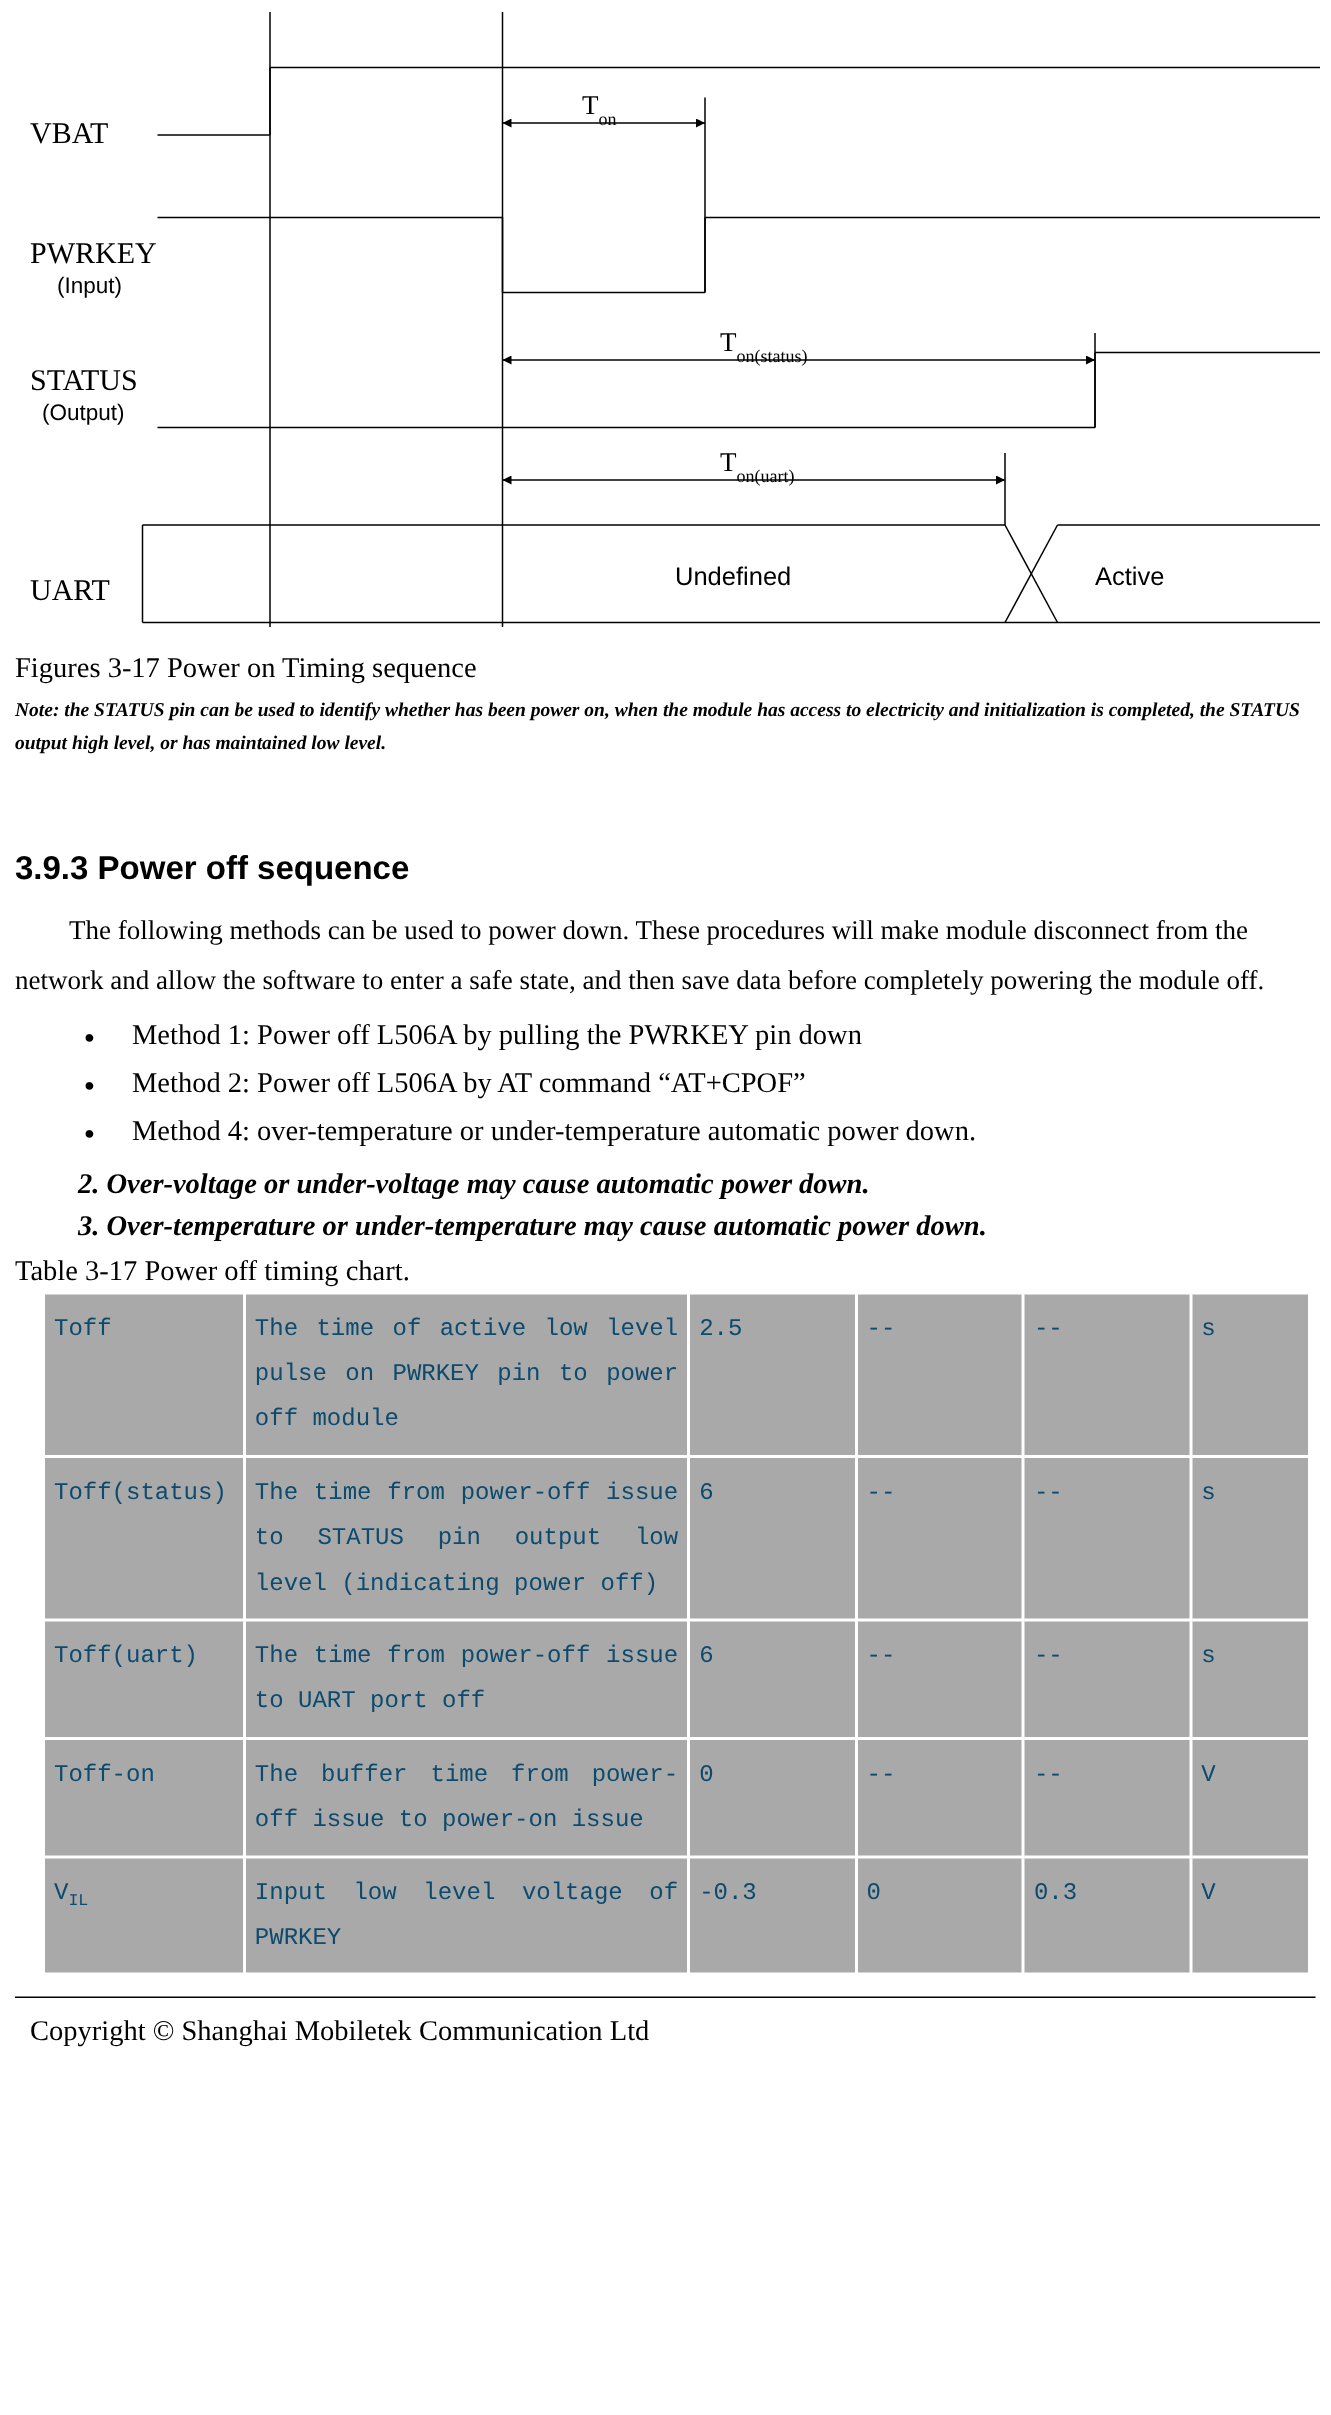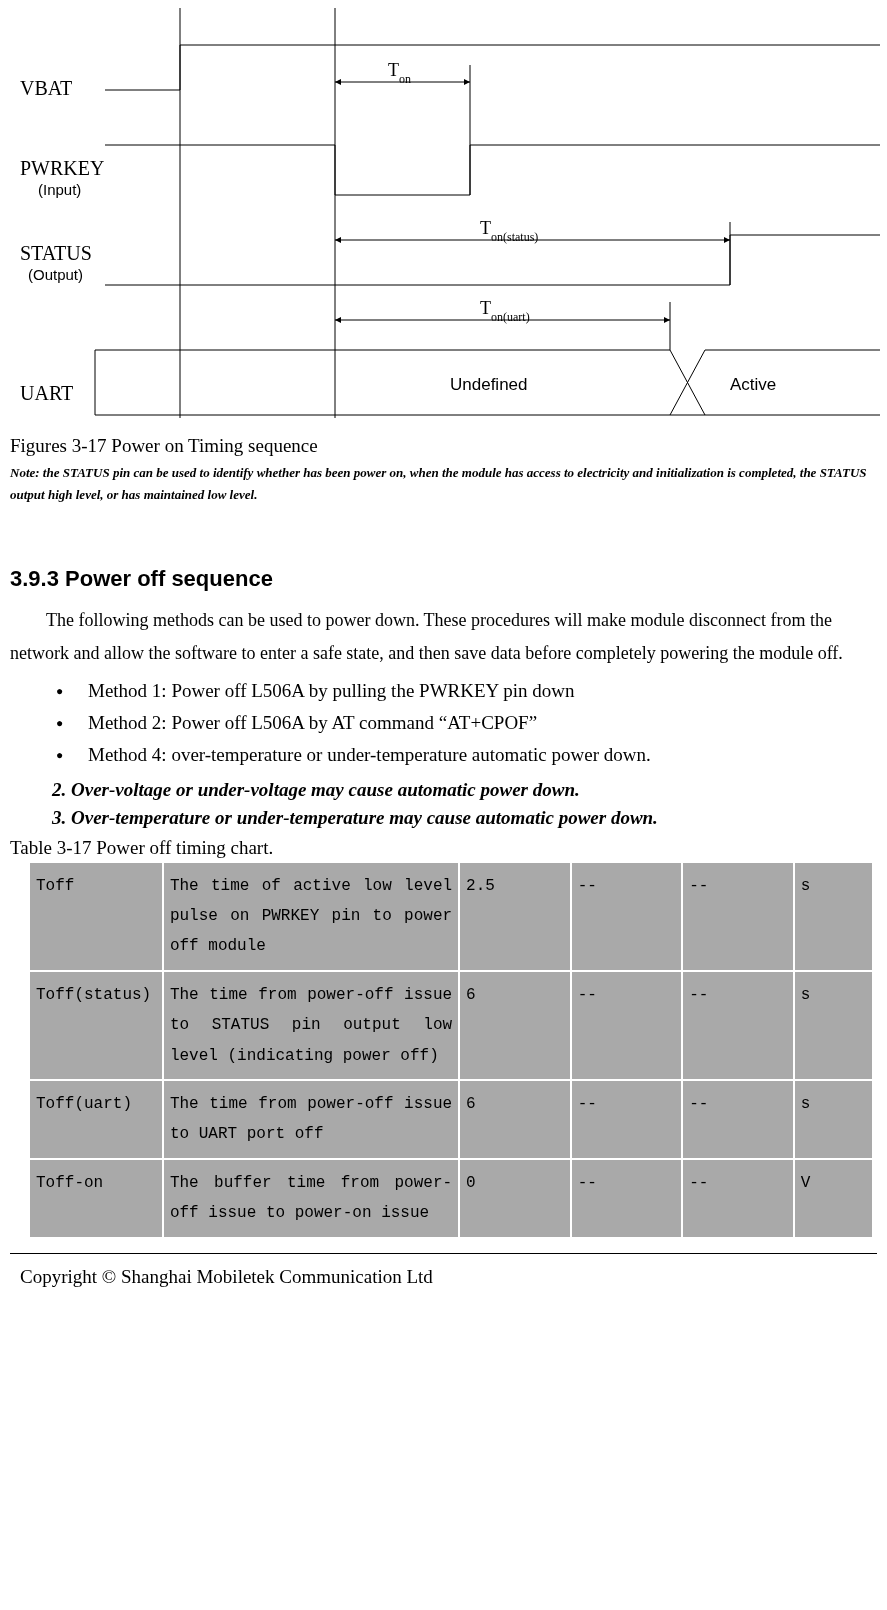--- a/index.html
+++ b/index.html
@@ -69,21 +69,21 @@
   .table-caption {
     font-size: 19px;
     margin: 4px 0 2px 0;
   }
   table.timing {
     border-collapse: collapse;
     margin: 0 0 0 18px;
     width: 846px;
     font-family: "SimSun", "NSimSun", "Courier New", monospace;
     font-size: 16px;
-    color: #000000;
+    color: #0c4a6e;
   }
   table.timing td {
     border: 2px solid #fff;
     background: #a9a9a9;
     padding: 8px 6px;
     vertical-align: top;
     line-height: 1.9;
   }
   table.timing td.col-sym { width: 118px; }
   table.timing td.col-desc { width: 278px; text-align: justify; }
@@ -210,17 +210,25 @@
         <td class="col-unit">s</td>
       </tr>
       <tr>
         <td class="col-sym">Toff-on</td>
         <td class="col-desc">The buffer time from power-off issue to power-on issue</td>
         <td class="col-v1">0</td>
         <td class="col-v2">--</td>
         <td class="col-v3">--</td>
         <td class="col-unit">V</td>
       </tr>
+      <tr>
+        <td class="col-sym">V<span class="sub">IL</span></td>
+        <td class="col-desc">Input low level voltage of PWRKEY</td>
+        <td class="col-v1">-0.3</td>
+        <td class="col-v2">0</td>
+        <td class="col-v3">0.3</td>
+        <td class="col-unit">V</td>
+      </tr>
     </tbody>
 </table>
 
 <hr class="footer-line">
 <p class="footer">Copyright  ©  Shanghai  Mobiletek  Communication  Ltd</p>
 
 </body></html>

